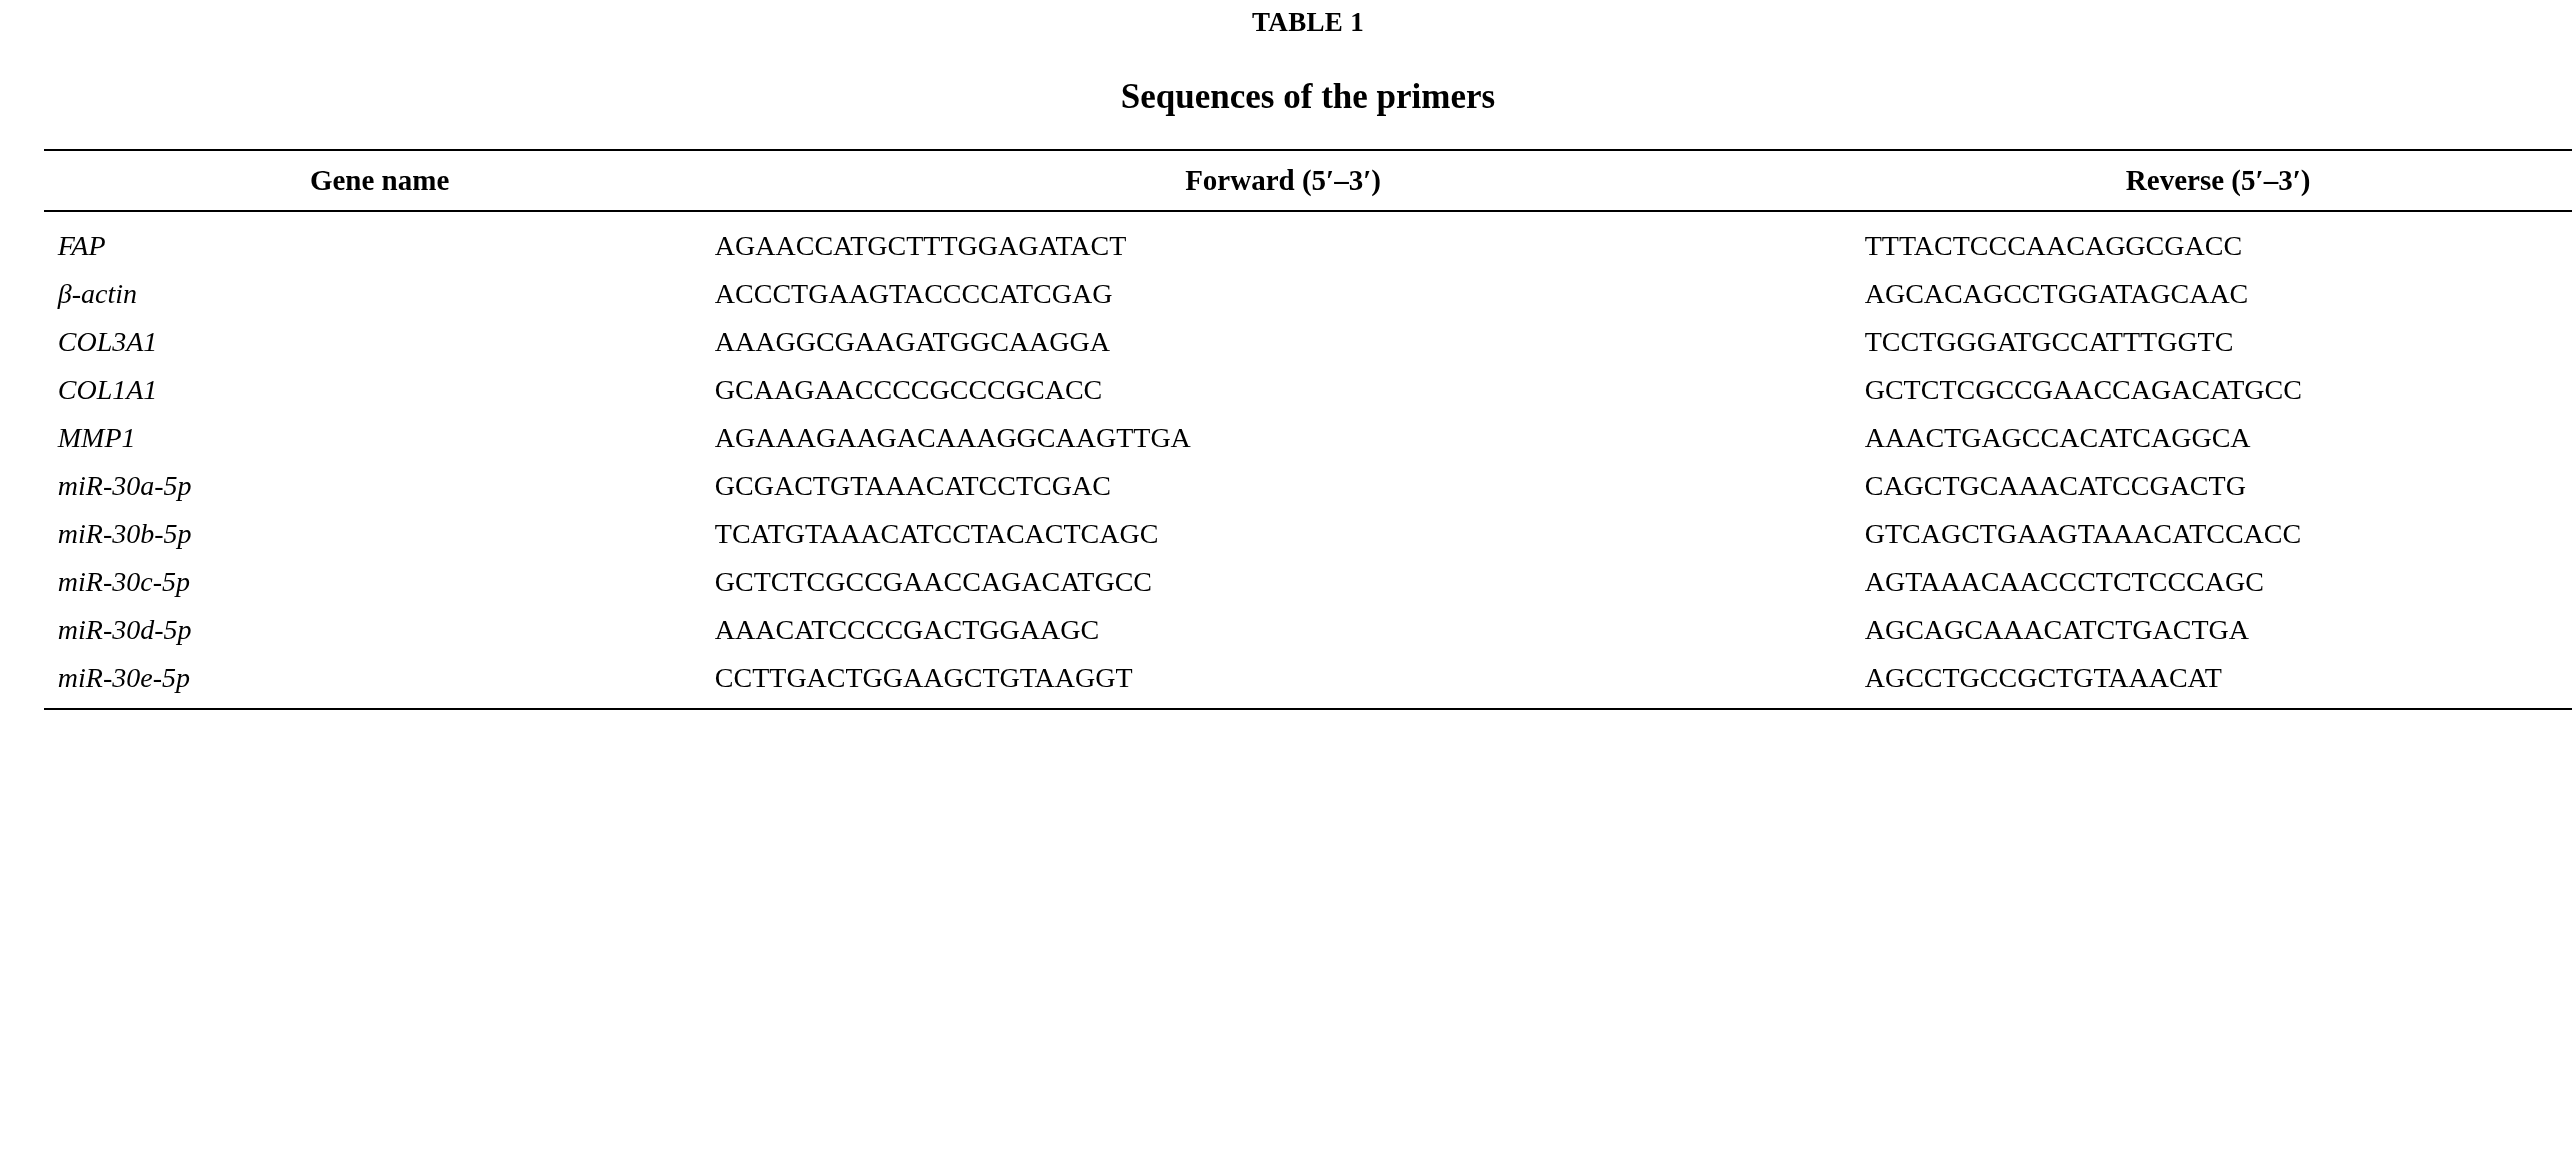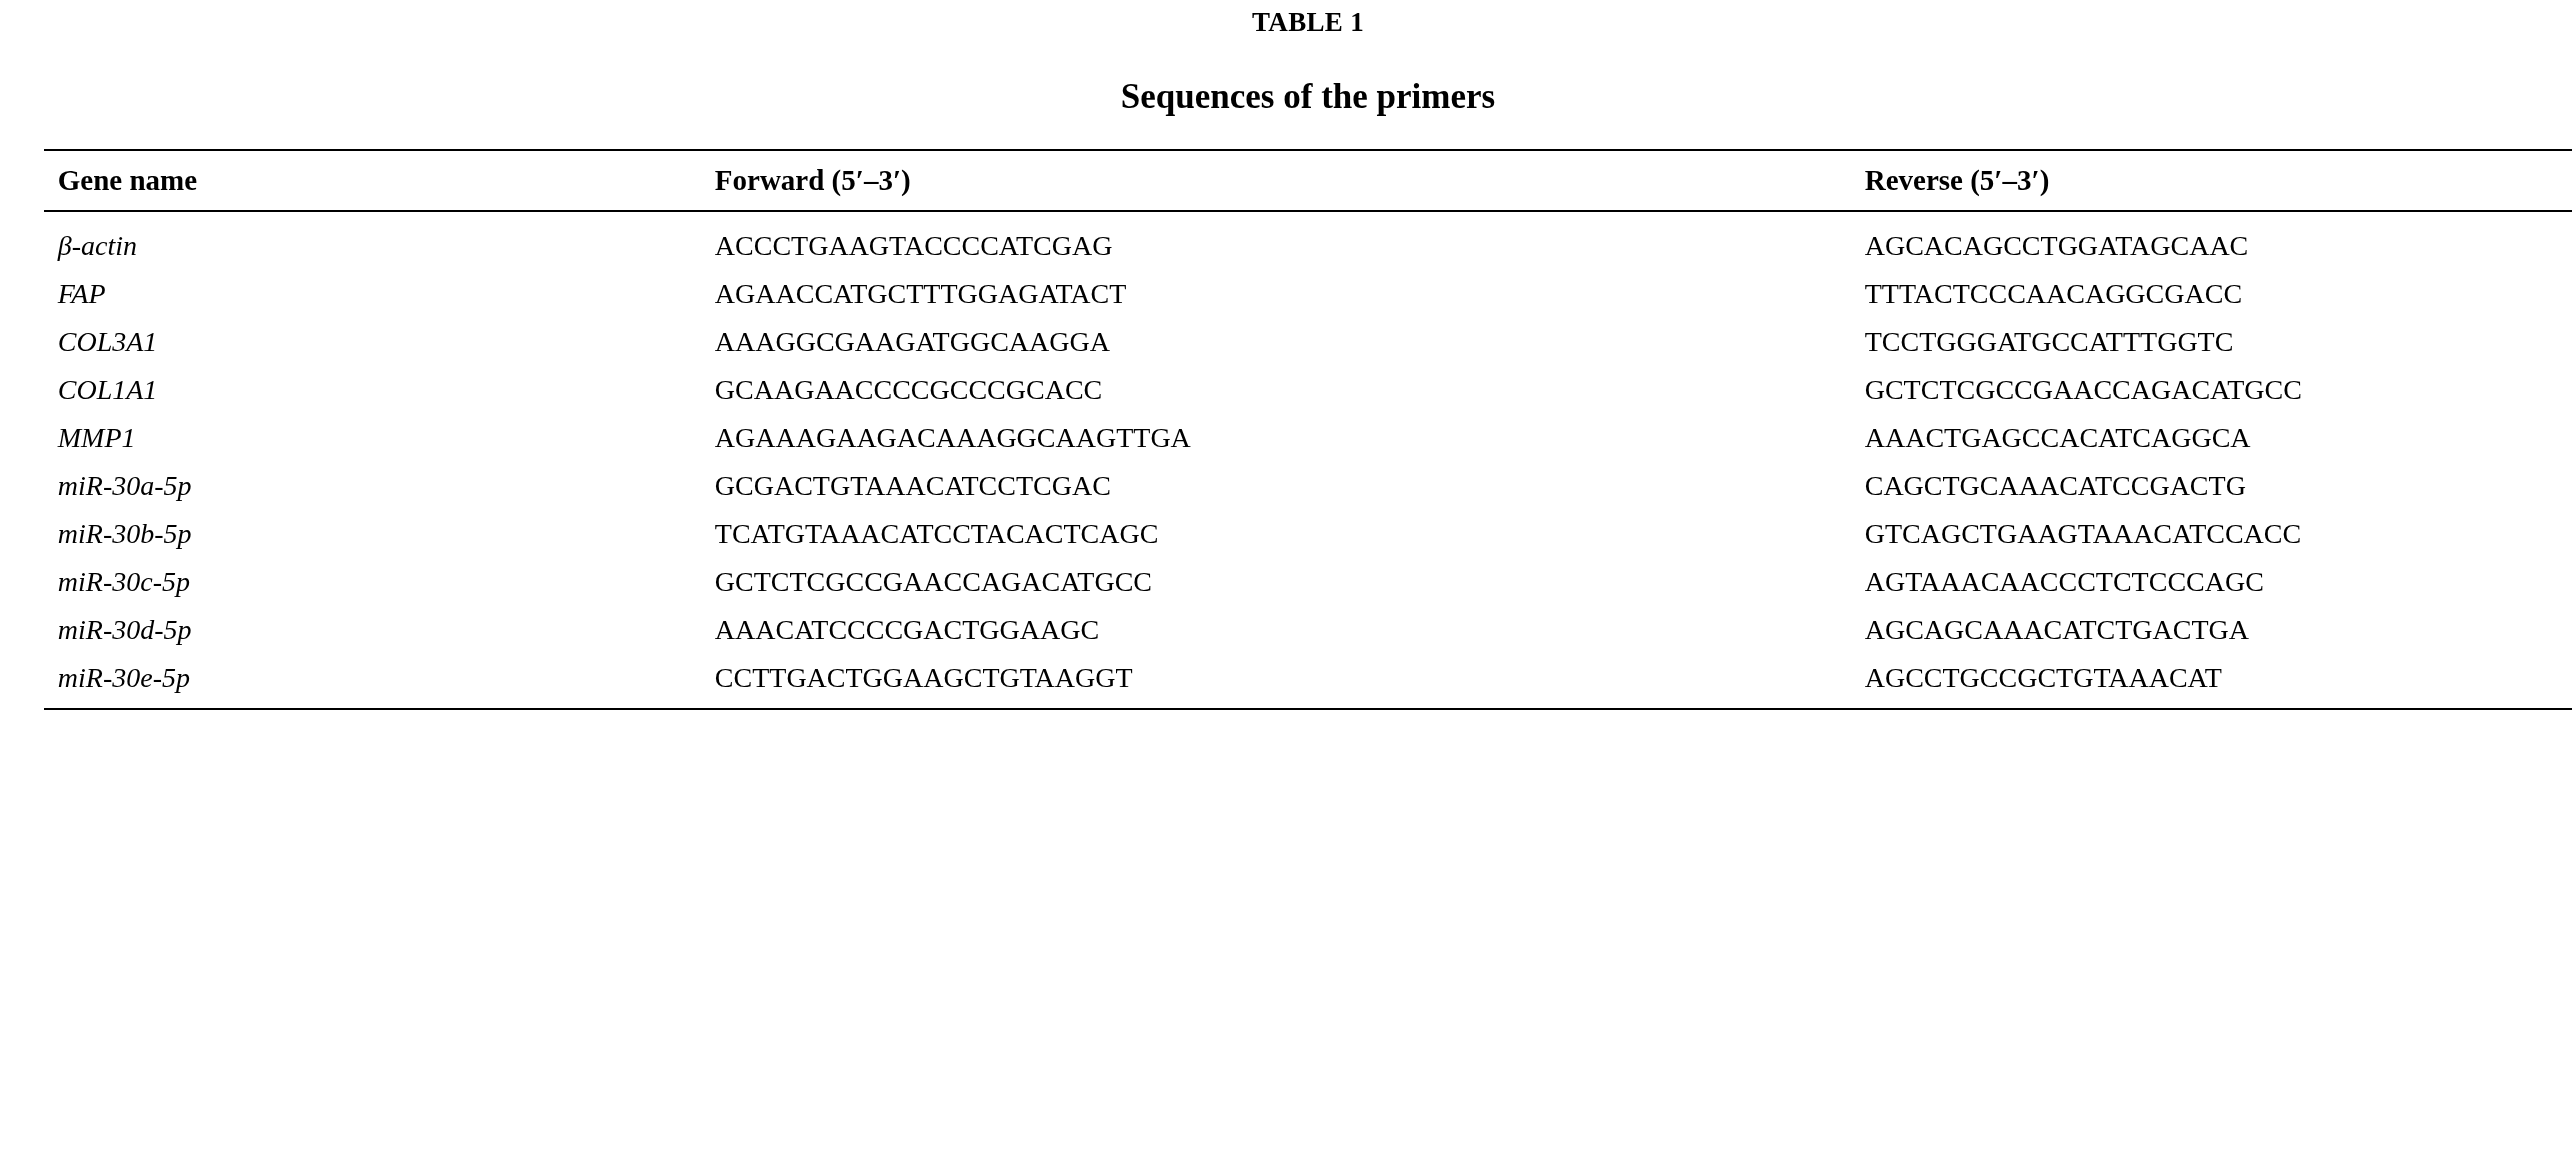--- a/index.html
+++ b/index.html
@@ -43,21 +43,21 @@
     margin-top: 31px;
     table-layout: fixed;
   }
   table.primers col.c1 { width: 26.0%; }
   table.primers col.c2 { width: 45.5%; }
   table.primers col.c3 { width: 28.5%; }
 
   table.primers thead tr.header-row th {
     font-size: 29px;
     font-weight: bold;
-    text-align: left;
+    text-align: center;
     padding: 12.2px 0 13.4px 13.4px;
     border-top: 2.4px solid #000;
     border-bottom: 2.4px solid #000;
     white-space: nowrap;
   }
   table.primers tbody tr td {
     font-size: 28px;
     text-align: left;
     padding: 8px 0 8px 13.4px;
     vertical-align: baseline;
@@ -90,28 +90,28 @@
     </colgroup>
     <thead>
       <tr class="header-row">
         <th>Gene name</th>
         <th>Forward (5′–3′)</th>
         <th>Reverse (5′–3′)</th>
       </tr>
     </thead>
     <tbody id="tbody">
         <tr>
+          <td class="gene-name">FAP</td>
+          <td>AGAACCATGCTTTGGAGATACT</td>
+          <td>TTTACTCCCAACAGGCGACC</td>
+        </tr>
+        <tr>
           <td class="gene-name">β-actin</td>
           <td>ACCCTGAAGTACCCCATCGAG</td>
           <td>AGCACAGCCTGGATAGCAAC</td>
-        </tr>
-        <tr>
-          <td class="gene-name">FAP</td>
-          <td>AGAACCATGCTTTGGAGATACT</td>
-          <td>TTTACTCCCAACAGGCGACC</td>
         </tr>
         <tr>
           <td class="gene-name">COL3A1</td>
           <td>AAAGGCGAAGATGGCAAGGA</td>
           <td>TCCTGGGATGCCATTTGGTC</td>
         </tr>
         <tr>
           <td class="gene-name">COL1A1</td>
           <td>GCAAGAACCCCGCCCGCACC</td>
           <td>GCTCTCGCCGAACCAGACATGCC</td>

